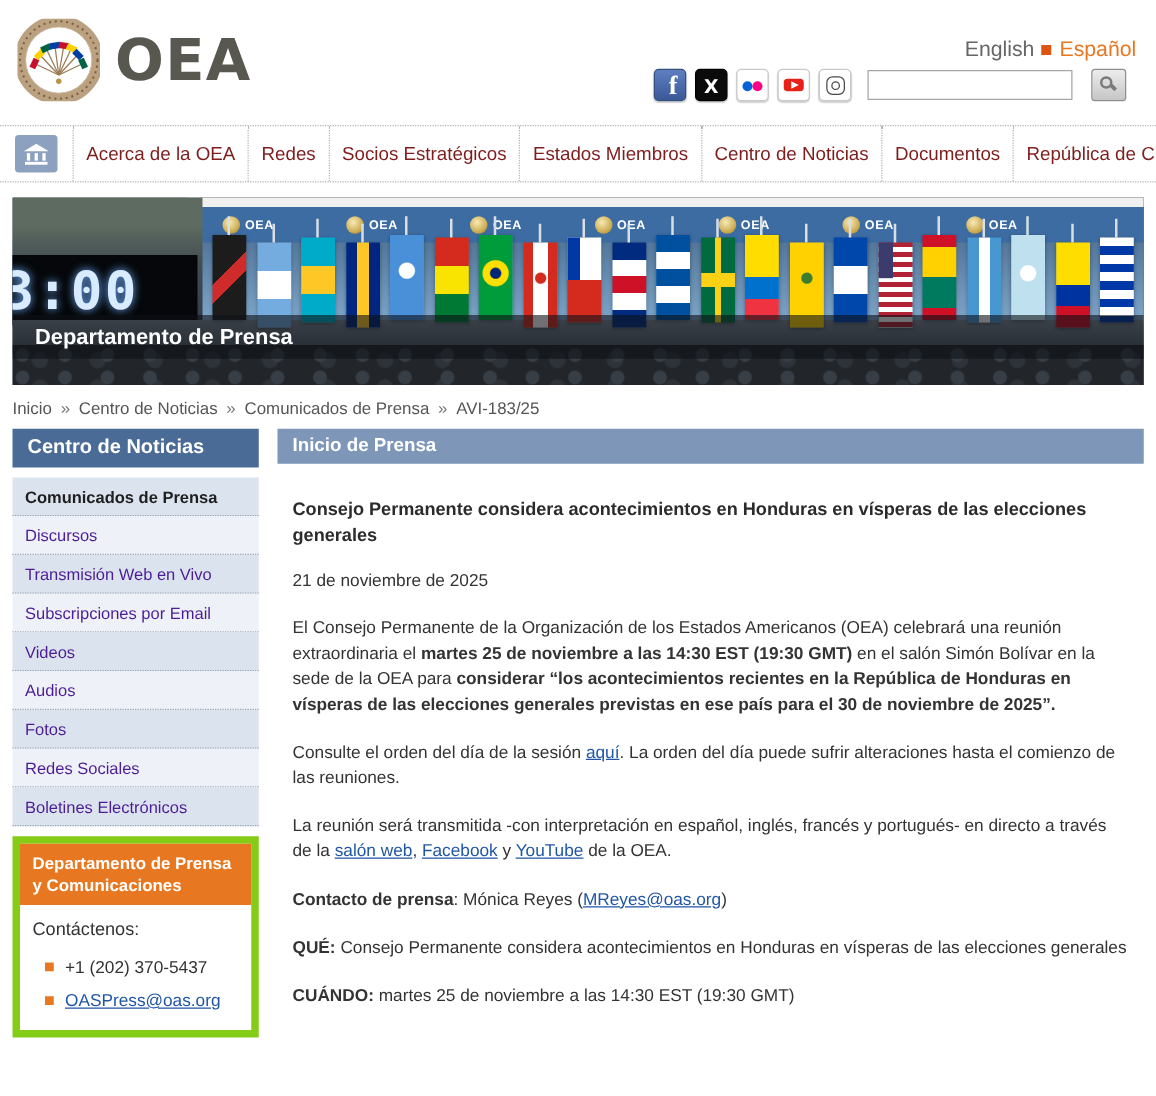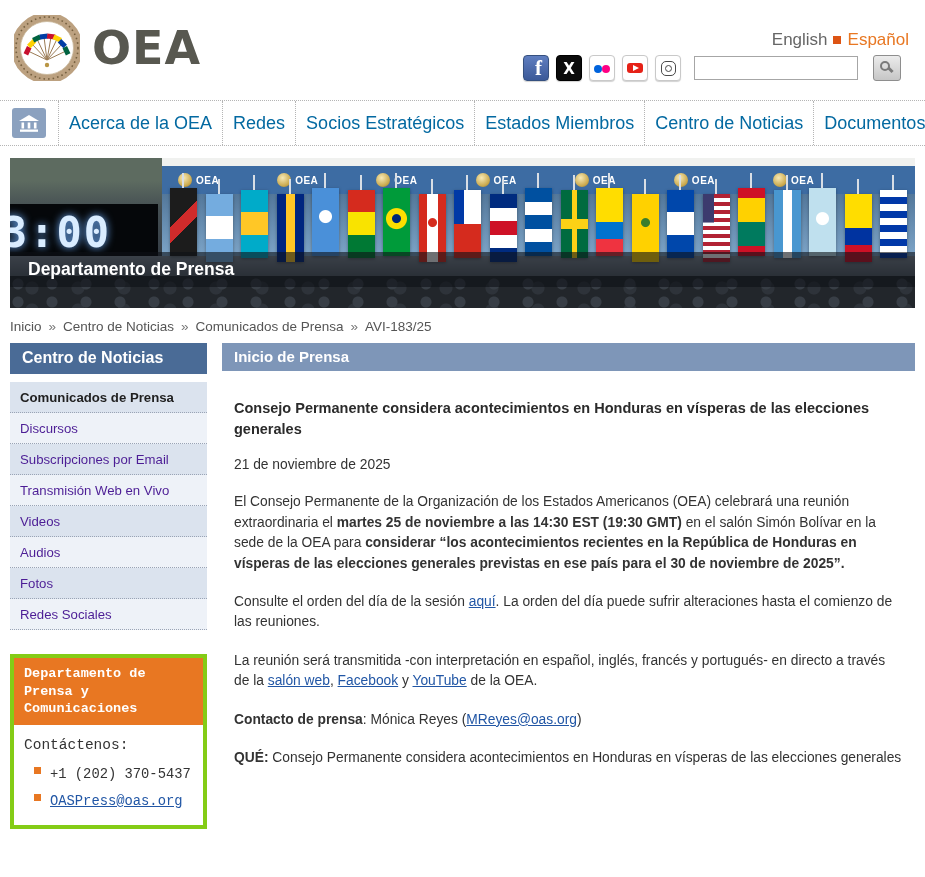--- a/index.html
+++ b/index.html
@@ -45,21 +45,21 @@
   .mag { position:absolute; left:6px; top:5px; width:10px; height:10px; border:2px solid #7a7a7a; border-radius:50%; }
   .mag::after { content:""; position:absolute; width:2.5px; height:6px; background:#7a7a7a;
                 transform:rotate(-45deg); right:-3px; bottom:-4px; }
 
   
   .nav { height:46px; border-top:1px dotted #b5b5b5; border-bottom:1px dotted #b5b5b5;
          display:flex; align-items:stretch; padding-left:10px; }
   .nav-home-cell { display:flex; align-items:center; padding:0 12px 0 2px; border-right:1px dotted #b5b5b5; }
   .nav-home { width:34px; height:30px; background:#8ba1bf; border-radius:3px; display:flex;
               align-items:center; justify-content:center; cursor:pointer; }
-  .nav-item { display:flex; align-items:center; padding:0 10px; font-size:18px; color:#0369a1;
+  .nav-item { display:flex; align-items:center; padding:0 10px; font-size:15px; color:#7f1d1d;
               border-right:1px dotted #b5b5b5; cursor:pointer; white-space:nowrap; }
 
   
   .banner { position:relative; margin:12px 10px 0; height:150px; overflow:hidden; background:#3c4650; }
   .bn-sky { position:absolute; top:34px; left:0; right:0; height:66px;
             background:linear-gradient(#527699,#7ea6c9); }
   .bn-top { position:absolute; top:0; left:140px; right:0; height:36px;
             background:linear-gradient(#f0f1ef 0 8px, #3d6ca3 8px);
             display:flex; align-items:center; gap:58px; padding:8px 0 0 28px; }
   .mini-logo { display:flex; align-items:center; color:#fff; font-size:10px; font-weight:bold; letter-spacing:.5px; }
@@ -119,25 +119,25 @@
   
   .columns { display:flex; margin:4px 10px 0; gap:15px; align-items:flex-start; }
   aside { flex:0 0 197px; width:197px; }
   .side-header { background:#4a6b96; color:#fff; font-weight:bold; font-size:16px; padding:6px 12px 7px; }
   .side-menu { list-style:none; margin:8px 0 0; padding:0; }
   .side-menu li { padding:8px 10px 7px; font-size:13.2px; color:#4c1d95; border-bottom:1px dotted #9aa4b5; cursor:pointer; }
   .side-menu li:nth-child(odd) { background:#dbe3ee; }
   .side-menu li:nth-child(even) { background:#eef2f8; }
   .side-menu li.active { font-weight:bold; color:#1f1f1f; }
 
-  .contact-box { margin-top:24px; border:4px solid #84cc16;font-family:Liberation Mono, monospace; }
+  .contact-box { margin-top:8px; border:6px solid #84cc16; }
   .contact-header { background:#e87722; color:#fff; font-weight:bold; font-size:13.5px; padding:7px 10px; line-height:1.3; }
   .contact-body { padding:12px 10px 16px; }
   .contact-intro { font-size:14.5px; margin-bottom:14px; color:#333; }
-  .contact-item { display:flex; margin:12px 0 0 10px; font-size:13.8px; }
+  .contact-item { display:flex; align-items:center; margin:12px 0 0 10px; font-size:13.8px; }
   .sq-bullet { width:7px; height:7px; background:#e87722; margin-right:9px; flex:none; }
 
   main { flex:1; min-width:0; }
   .main-header { background:#7e96b8; color:#fff; font-weight:bold; font-size:15px; padding:5px 12px 6px; }
   article { padding:27px 8px 0 12px; font-size:13.8px; line-height:1.48; color:#333; max-width:690px; }
   .article-title { font-size:14.5px; font-weight:bold; margin:0 0 15px; line-height:1.45; color:#2b2b2b; }
   .date { margin-bottom:17px; }
   article p { margin:0 0 18px; }
 </style>
 </head>
@@ -284,26 +284,27 @@
 <div class="breadcrumb">
   <a class="crumb">Inicio</a><a class="crumb">Centro de Noticias</a><a class="crumb">Comunicados de Prensa</a><span class="crumb">AVI-183/25</span>
 </div>
 
 <div class="columns">
   <aside>
     <div class="side-header">Centro de Noticias</div>
     <ul class="side-menu">
       <li class="active">Comunicados de Prensa</li>
       <li>Discursos</li>
+      <li>Transmisión Web en Vivo</li>
       <li>Subscripciones por Email</li>
-      <li>Transmisión Web en Vivo</li>
       <li>Videos</li>
       <li>Audios</li>
       <li>Fotos</li>
       <li>Redes Sociales</li>
+      <li>Boletines Electrónicos</li>
     </ul>
 
     <div class="contact-box">
       <div class="contact-header">Departamento de Prensa y Comunicaciones</div>
       <div class="contact-body">
         <div class="contact-intro">Contáctenos:</div>
         <div class="contact-item">
           <span class="sq-bullet"></span>
           <span>+1 (202) 370-5437</span>
         </div>
@@ -324,17 +325,18 @@
       <p><span>El Consejo Permanente de la Organización de los Estados Americanos (OEA) celebrará una reunión extraordinaria el </span><b>martes 25 de noviembre a las 14:30 EST (19:30 GMT)</b><span> en el salón Simón Bolívar en la sede de la OEA para </span><b>considerar “los acontecimientos recientes en la República de Honduras en vísperas de las elecciones generales previstas en ese país para el 30 de noviembre de 2025”.</b></p>
 
       <p><span>Consulte el orden del día de la sesión </span><a>aquí</a><span>. La orden del día puede sufrir alteraciones hasta el comienzo de las reuniones.</span></p>
 
       <p><span>La reunión será transmitida -con interpretación en español, inglés, francés y portugués- en directo a través de la </span><a>salón web</a><span>, </span><a>Facebook</a><span> y </span><a>YouTube</a><span> de la OEA.</span></p>
 
       <p><b>Contacto de prensa</b><span>: Mónica Reyes (</span><a>MReyes@oas.org</a><span>)</span></p>
 
       <p><b>QUÉ:</b><span> Consejo Permanente considera acontecimientos en Honduras en vísperas de las elecciones generales</span></p>
 
+      <p><b>CUÁNDO:</b><span> martes 25 de noviembre a las 14:30 EST (19:30 GMT)</span></p>
 
 
     </article>
   </main>
 </div>
 
 </body></html>

